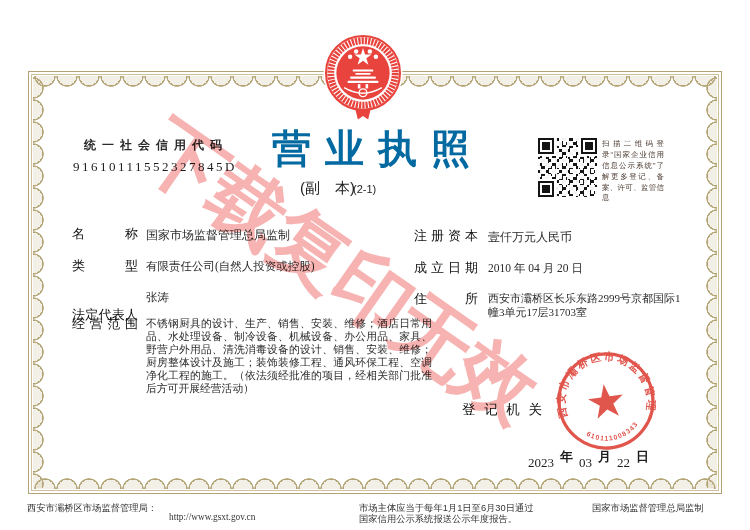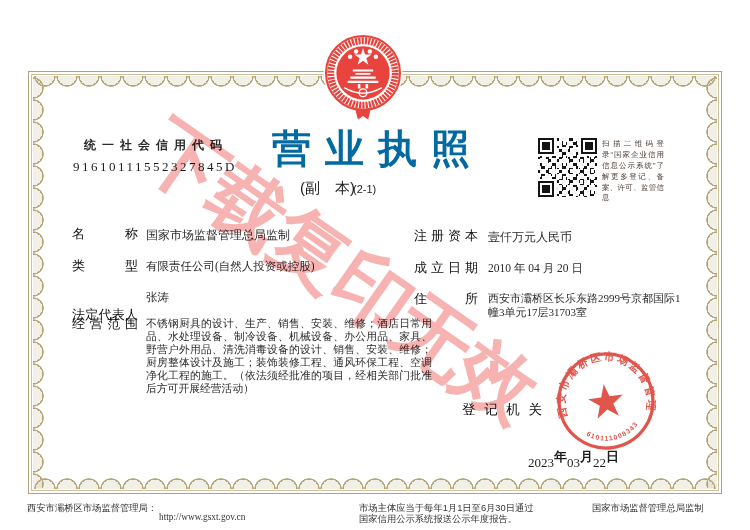--- a/index.html
+++ b/index.html
@@ -54,34 +54,34 @@
   .l-rep{left:72px;top:277px;width:66px;margin-top:29px;}    .v-rep{left:146px;top:290px;}
   .l-scope{left:72px;top:315px;width:66px;}
   .v-scope{left:146px;top:317px;width:286px;font-size:10.8px;line-height:13px;text-align:justify;}
   .l-cap{left:414px;top:227px;width:64px;}   .v-cap{left:488px;top:229px;font-size:12px;}
   .l-est{left:414px;top:259px;width:64px;}   .v-est{left:488px;top:261px;}
   .l-addr{left:414px;top:290px;width:64px;}
   .v-addr{left:488px;top:291px;width:230px;font-size:11px;line-height:14px;}
   .l-auth{left:462px;top:401px;width:80px;font-size:13.5px;}
   
   .date-row{position:absolute;left:528px;top:448px;display:flex;align-items:flex-start;
-      gap:0;z-index:3;font-size:13px;color:#1d1d1d;}
+      gap:6px;z-index:3;font-size:13px;color:#1d1d1d;}
   .date-row .stamp{font-family:"Liberation Serif",serif;transform:translateY(7px);}
   .date-row .dlabel{font-weight:600;}
   
   .watermark{position:absolute;left:183px;top:98px;z-index:6;font-size:78px;font-weight:700;
       color:rgba(240,103,99,0.50);letter-spacing:-2px;white-space:nowrap;
       transform:rotate(35deg);transform-origin:left top;mix-blend-mode:multiply;pointer-events:none;}
   .seal{position:absolute;left:551px;top:346px;width:110px;height:110px;z-index:7;
       mix-blend-mode:multiply;opacity:0.9;transform:rotate(-8deg);}
   .emblem{position:absolute;left:320px;top:30px;width:86px;height:98px;z-index:4;}
   
   .footer-text{position:absolute;font-size:9.3px;color:#333;z-index:3;white-space:pre-line;line-height:10.5px;}
   .ft-site-label{left:27px;top:503px;}
-  .ft-site-url{left:123px;top:512px;font-family:"Liberation Serif",serif;padding-left:36px;}
+  .ft-site-url{left:133px;top:512px;font-family:"Liberation Serif",serif;padding-left:36px;}
   .ft-notice{left:359px;top:503px;}
   .ft-producer{left:592px;top:503px;}
 </style>
 </head>
 <body>
 
 <div class="page">
 
   <div class="frame">
     <div class="scallop s-top"></div>

